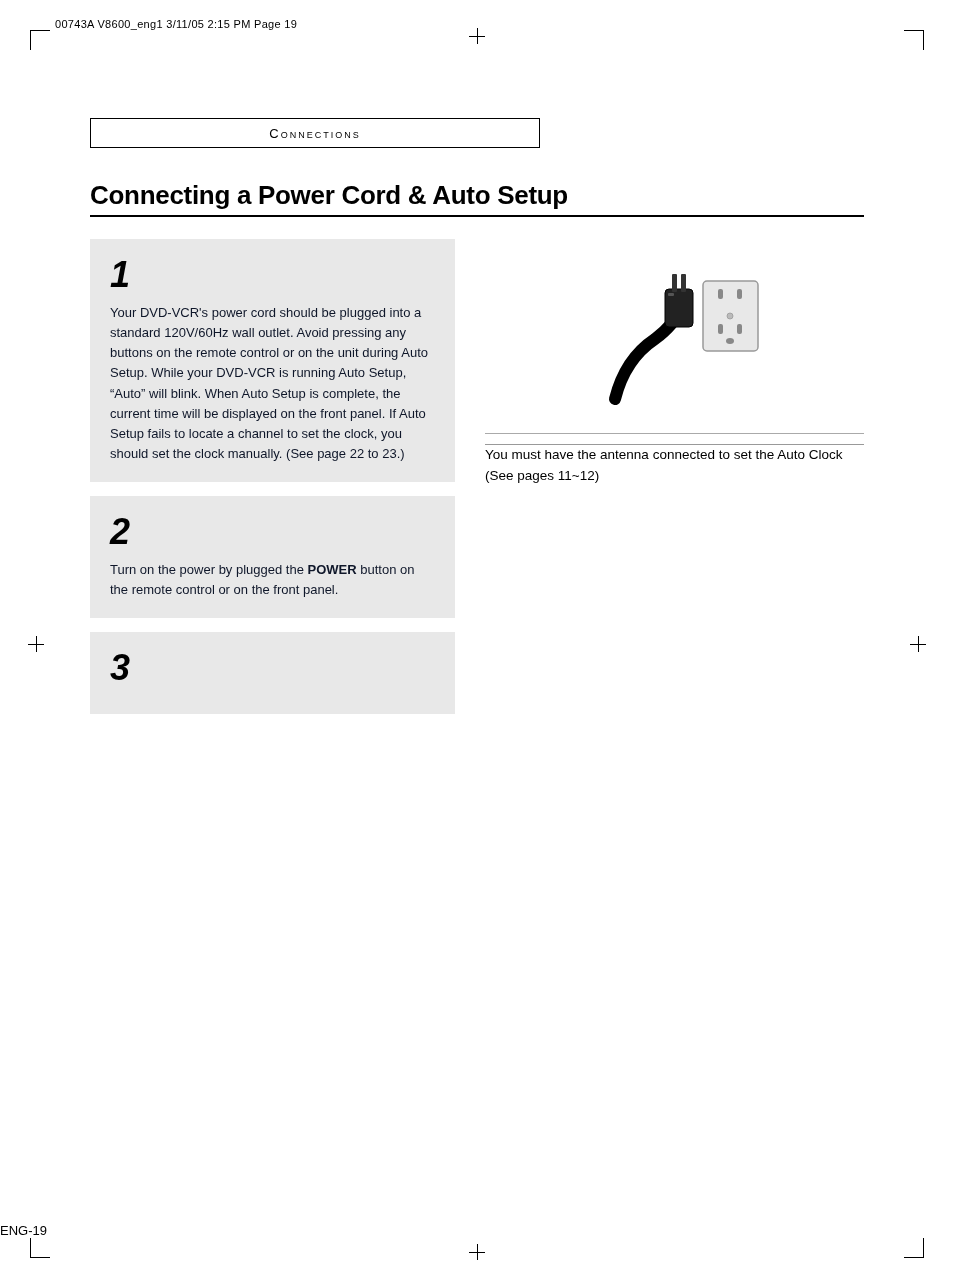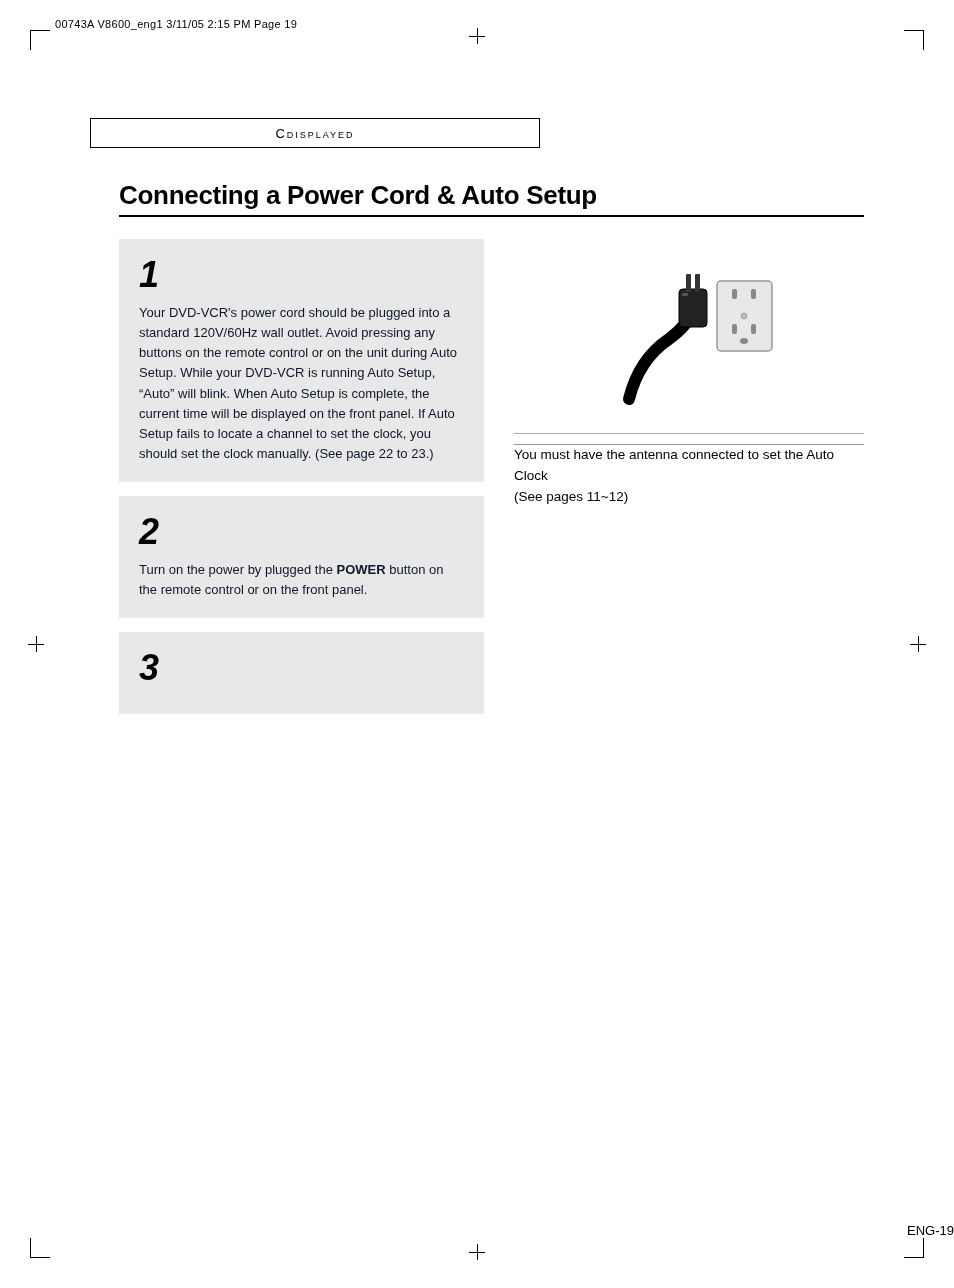--- a/index.html
+++ b/index.html
@@ -94,21 +94,20 @@
       font-variant: small-caps;
       color: #000;
     }
 
     
     .main-content {
       position: absolute;
       top: 180px;
       left: 90px;
       right: 90px;
-      margin-left: 29px;
     }
 
     
     .page-title {
       font-size: 26px;
       font-weight: bold;
       color: #000;
       margin-bottom: 4px;
       letter-spacing: -0.3px;
     }
@@ -177,42 +176,42 @@
       color: #000;
       border-top: 1px solid #999;
     }
 
     
     .page-footer {
       position: absolute;
       bottom: 50px;
       left: 0;
       right: 0;
-      text-align: right;
+      text-align: left;
       font-size: 13px;
       color: #000;
     }
   </style>
 </head>
 <body>
 
 <div class="corner-mark tl"></div>
 <div class="corner-mark tr"></div>
 <div class="corner-mark bl"></div>
 <div class="corner-mark br"></div>
 
 <div class="crosshair top-center"></div>
 <div class="crosshair bottom-center"></div>
 <div class="crosshair left-center"></div>
 <div class="crosshair right-center"></div>
 
 <div class="header-meta">00743A  V8600_eng1   3/11/05   2:15 PM    Page 19</div>
 
 <div class="connections-banner">
-  <span>C<span style="font-variant: small-caps; letter-spacing:2px;">displayed</span></span>
+  <span>C<span style="font-variant: small-caps; letter-spacing:2px;">onnections</span></span>
 </div>
 
 <div class="main-content">
 
   <div class="page-title">Connecting a Power Cord &amp; Auto Setup</div>
   <div class="title-underline"></div>
 
   <div class="two-col">
 
     <div class="left-col">

